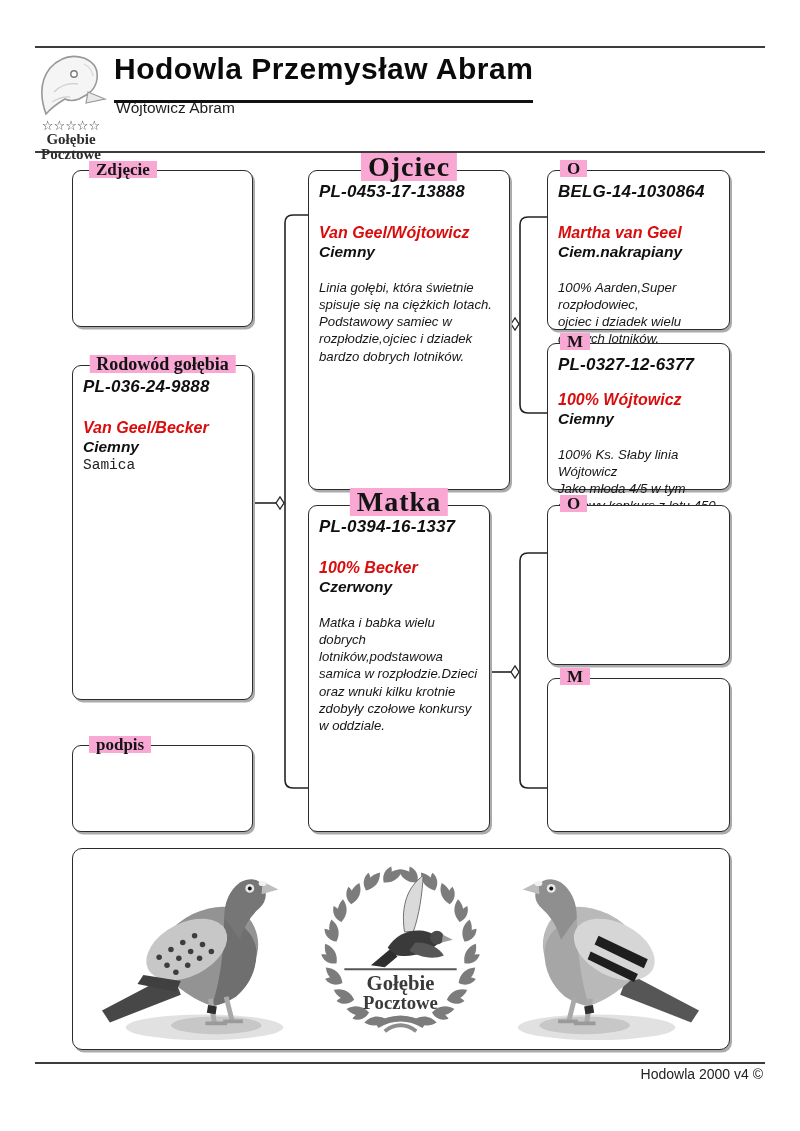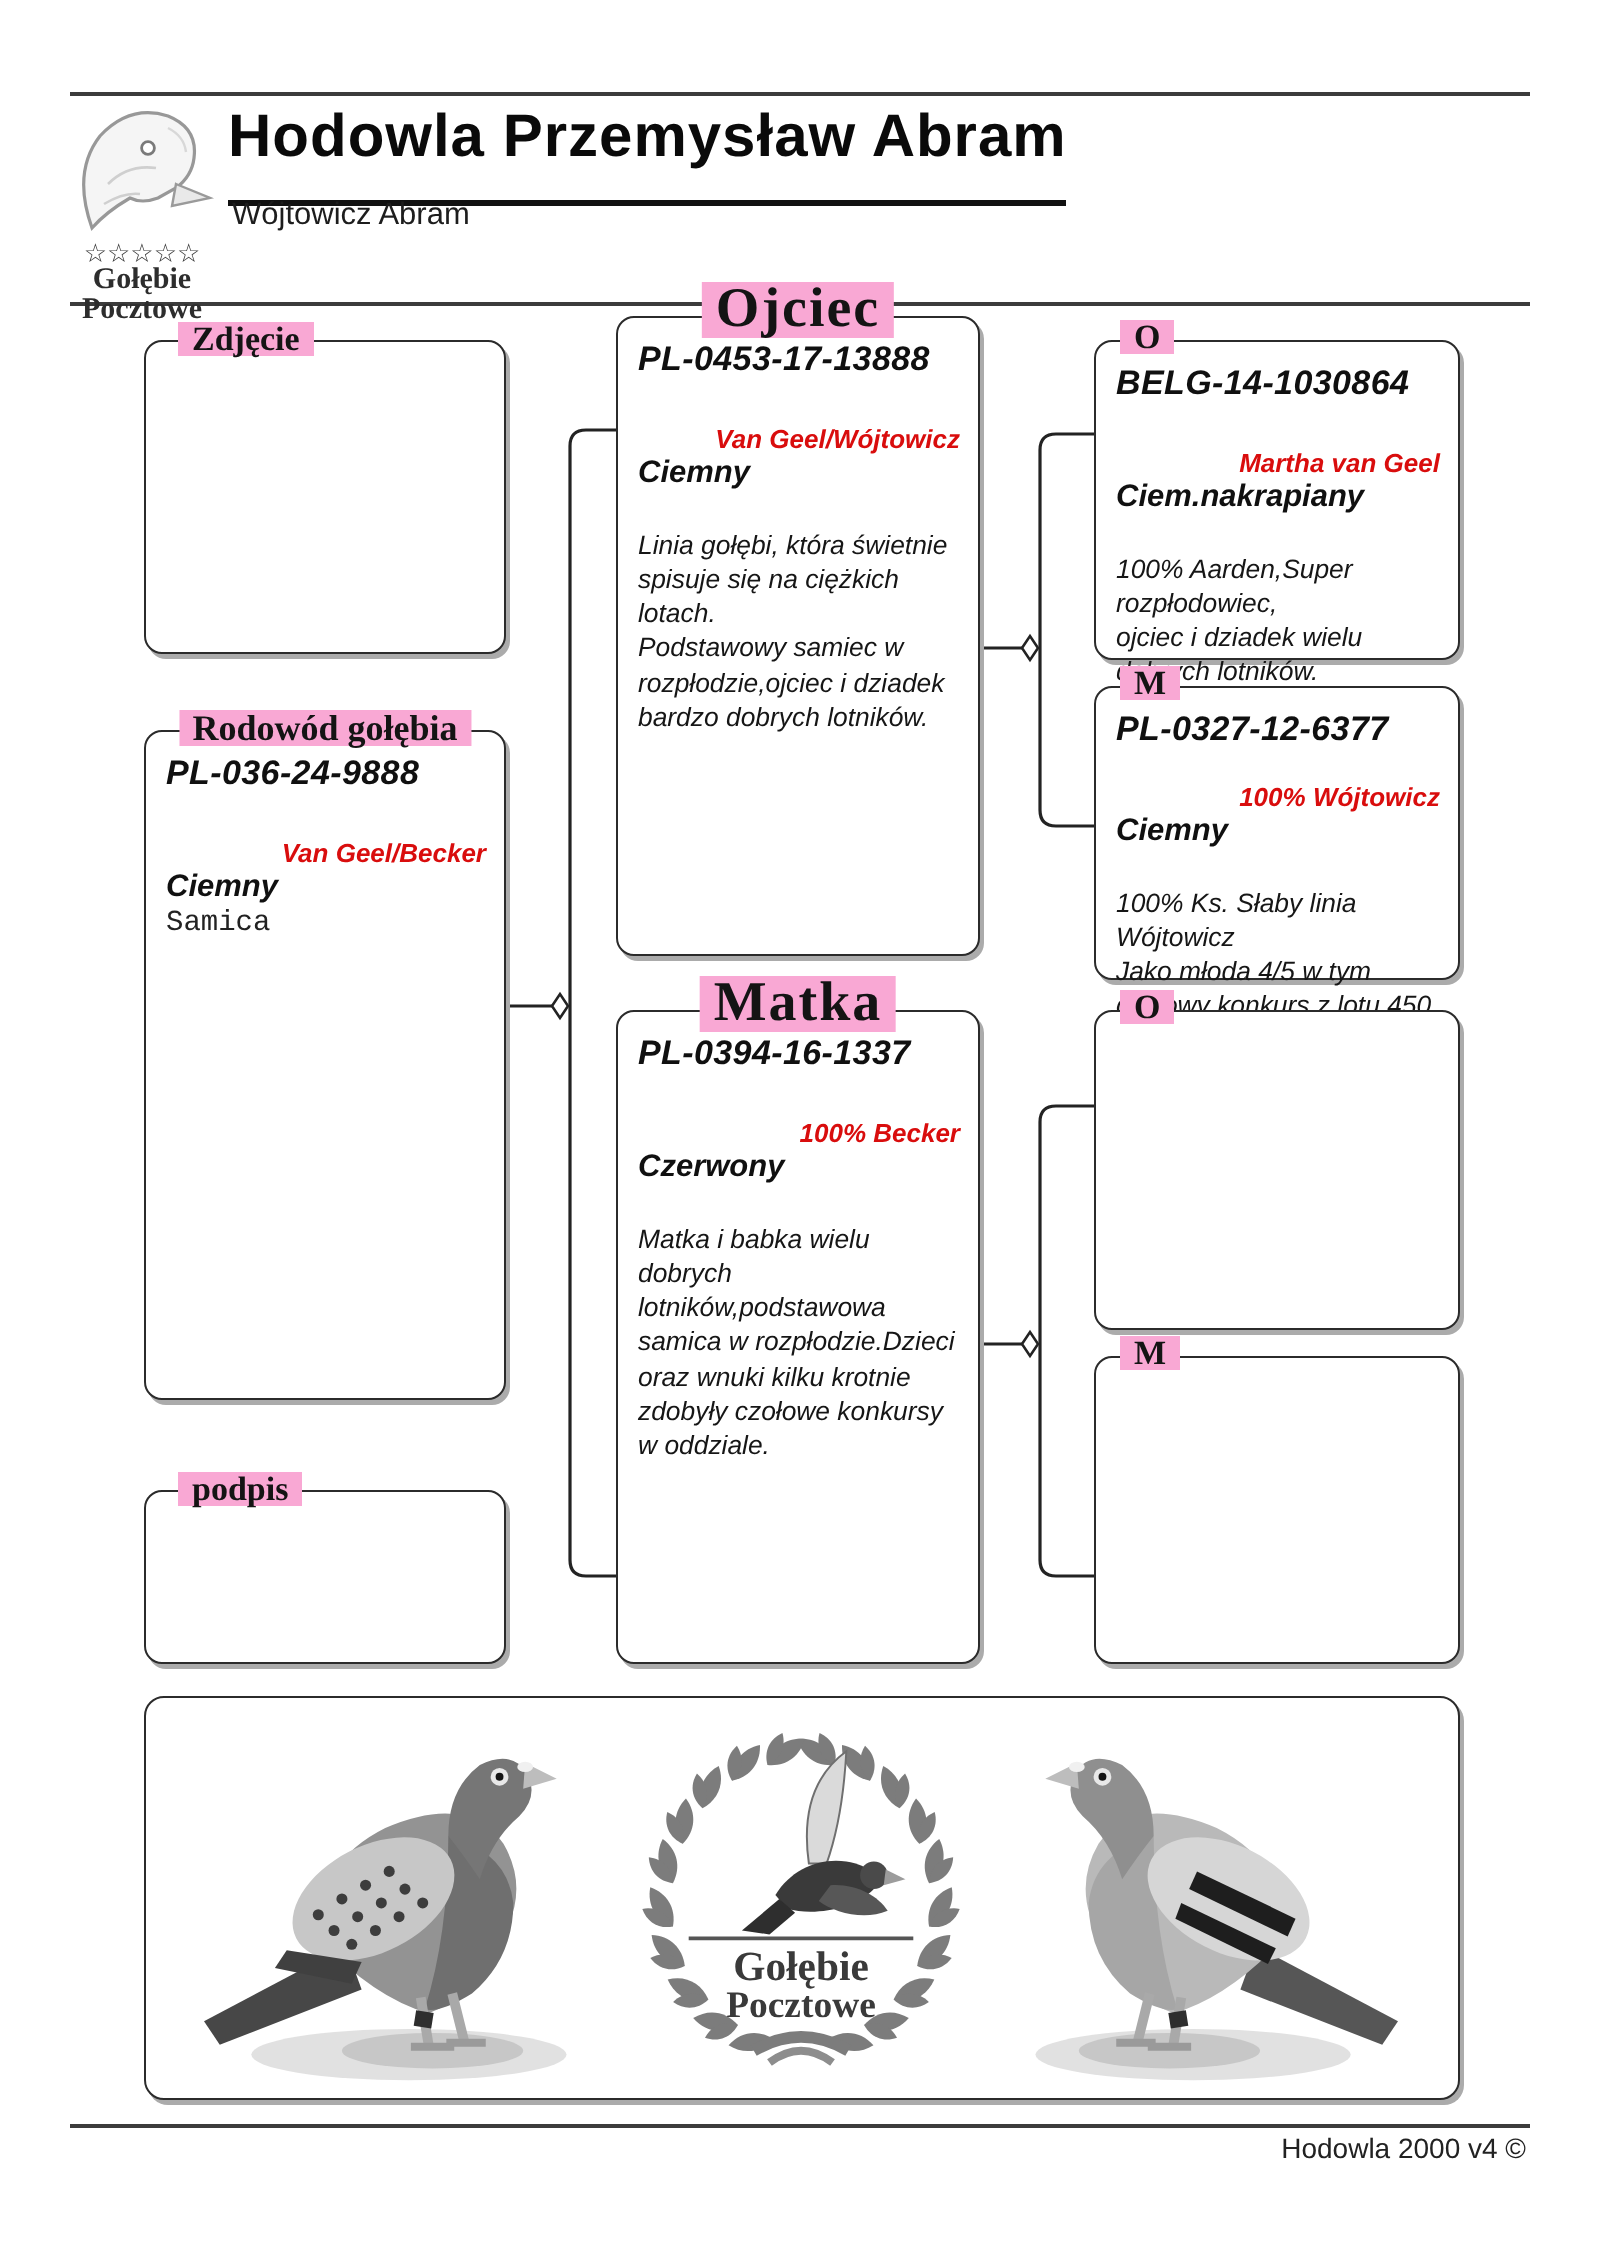--- a/index.html
+++ b/index.html
@@ -20,21 +20,21 @@
   .pbox{position:absolute;background:#fff;border:1.5px solid #2b2b2b;border-radius:9px;
         box-shadow:2px 2.5px 0 #ababab;box-sizing:border-box;padding:11px 9px 8px 10px;}
   .legend{position:absolute;background:#f9a8d4;line-height:1;font-family:"Liberation Serif",serif;
           font-weight:bold;color:#141414;padding:0 7px;white-space:nowrap;}
   .legend-left{top:-10px;left:16px;font-size:17px;}
   .legend-center-sm{top:-11px;left:50%;transform:translateX(-50%);font-size:18px;}
   .legend-big{top:-18px;left:50%;transform:translateX(-50%);font-size:28px;letter-spacing:1px;}
   .legend-om{top:-11px;left:12px;font-size:17px;}
 
   .ring{font-size:17px;font-weight:bold;font-style:italic;color:#101010;letter-spacing:.2px;}
-  .strain{margin-top:22px;font-size:13px;font-weight:bold;font-style:italic;color:#d90d0d;text-align:right;}
+  .strain{margin-top:22px;font-size:16px;font-weight:bold;font-style:italic;color:#d90d0d;}
   .colorname{font-size:15.5px;font-weight:bold;font-style:italic;color:#101010;margin-top:1px;}
   .desc{font-size:13.2px;font-weight:normal;font-style:italic;color:#161616;line-height:1.3;
         margin-top:18px;white-space:pre-line;}
   .sex{font-size:14.5px;color:#222;margin-top:1px;font-family:Liberation Mono, monospace;}
 
   .connectors{position:absolute;left:0;top:0;pointer-events:none;}
   .banner{padding:0;border-radius:10px;}
   .banner svg{display:block;border-radius:9px;}
 
   .footer-text{position:absolute;right:37px;top:1066px;font-size:14px;color:#222;}
@@ -88,21 +88,21 @@
     <div class="ring">PL-036-24-9888</div>
     <div class="strain">Van Geel/Becker</div>
     <div class="colorname">Ciemny</div>
     <div class="sex">Samica</div>
   </div>
 
   <div class="pbox" style="left:72px;top:745px;width:181px;height:87px">
     <span class="legend legend-left">podpis</span>
   </div>
 
-  <div class="pbox" style="left:308px;top:158px;width:182px;height:320px">
+  <div class="pbox" style="left:308px;top:170px;width:202px;height:320px">
     <span class="legend legend-big">Ojciec</span>
     <div class="ring">PL-0453-17-13888</div>
     <div class="strain">Van Geel/Wójtowicz</div>
     <div class="colorname">Ciemny</div>
     <div class="desc">Linia gołębi, która świetnie spisuje się na ciężkich lotach.
 Podstawowy samiec w rozpłodzie,ojciec i dziadek bardzo dobrych lotników.</div>
   </div>
 
   <div class="pbox" style="left:308px;top:505px;width:182px;height:327px">
     <span class="legend legend-big">Matka</span>

